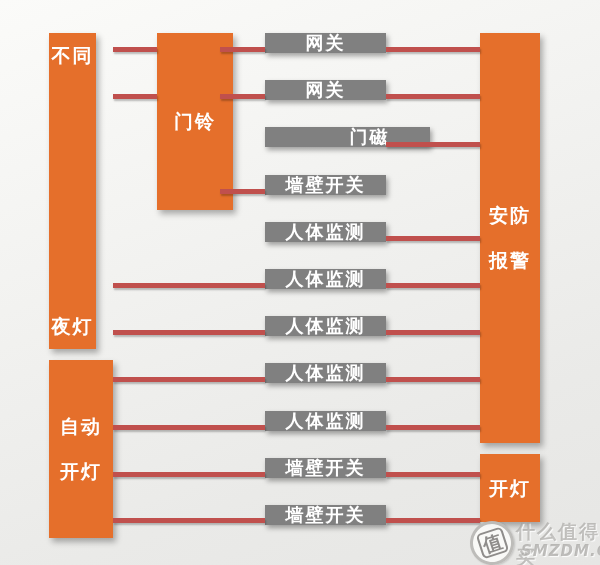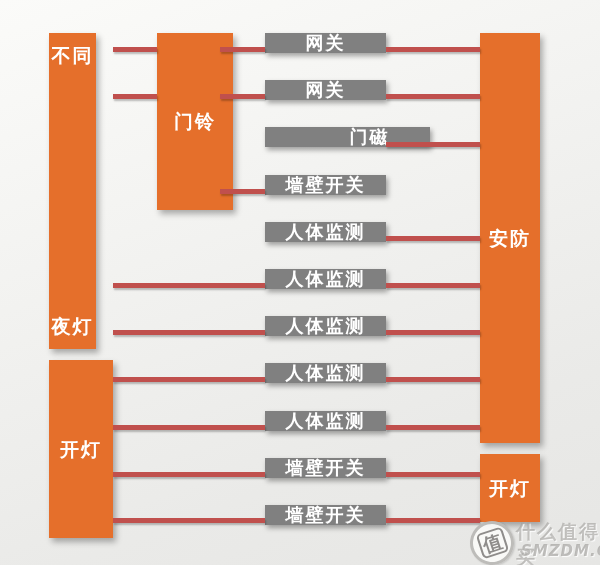--- a/index.html
+++ b/index.html
@@ -41,29 +41,31 @@
 <body>
 
 <div class="stage">
 
   <div class="box orange" style="left:49px;top:33px;width:47px;height:316px;justify-content:space-between;">
     <div class="ln">不同</div>
     <div class="ln">夜灯</div>
   </div>
 
   <div class="box orange" style="left:49px;top:360px;width:64px;height:178px;">
+    <div class="ln">自动</div>
     <div class="ln">开灯</div>
   </div>
 
   <div class="box orange" style="left:157px;top:33px;width:76px;height:177px;">
     <div class="ln">门铃</div>
   </div>
 
   <div class="box orange" style="left:480px;top:33px;width:60px;height:410px;">
     <div class="ln">安防</div>
+    <div class="ln">报警</div>
   </div>
 
   <div class="box orange" style="left:480px;top:454px;width:60px;height:68px;">
     <div class="ln">开灯</div>
   </div>
 
   <div class="box gray device" style="top:33px;">网关</div>
   <div class="box gray device" style="top:80px;">网关</div>
   <div class="box gray device" style="top:127px;padding-left:44px;">门磁</div>
   <div class="box gray device" style="top:175px;">墙壁开关</div>

